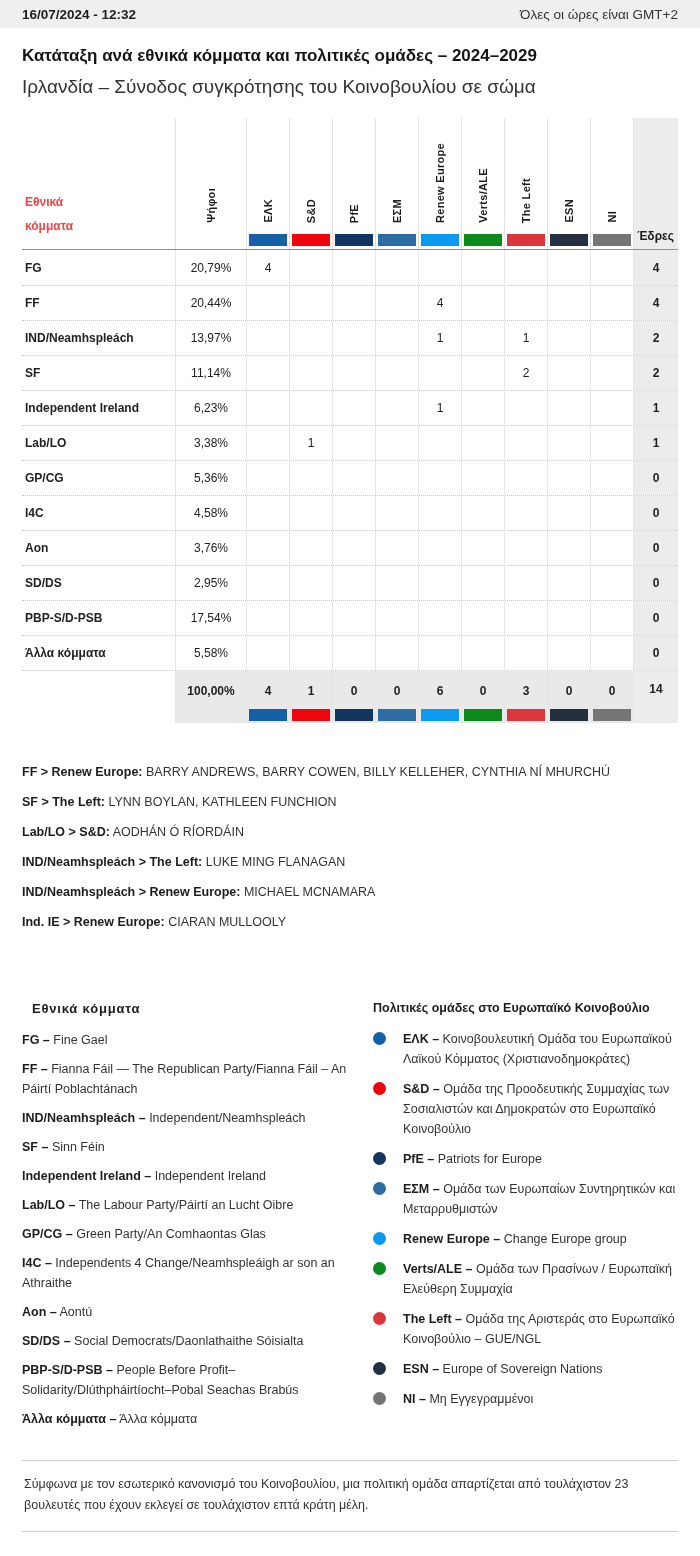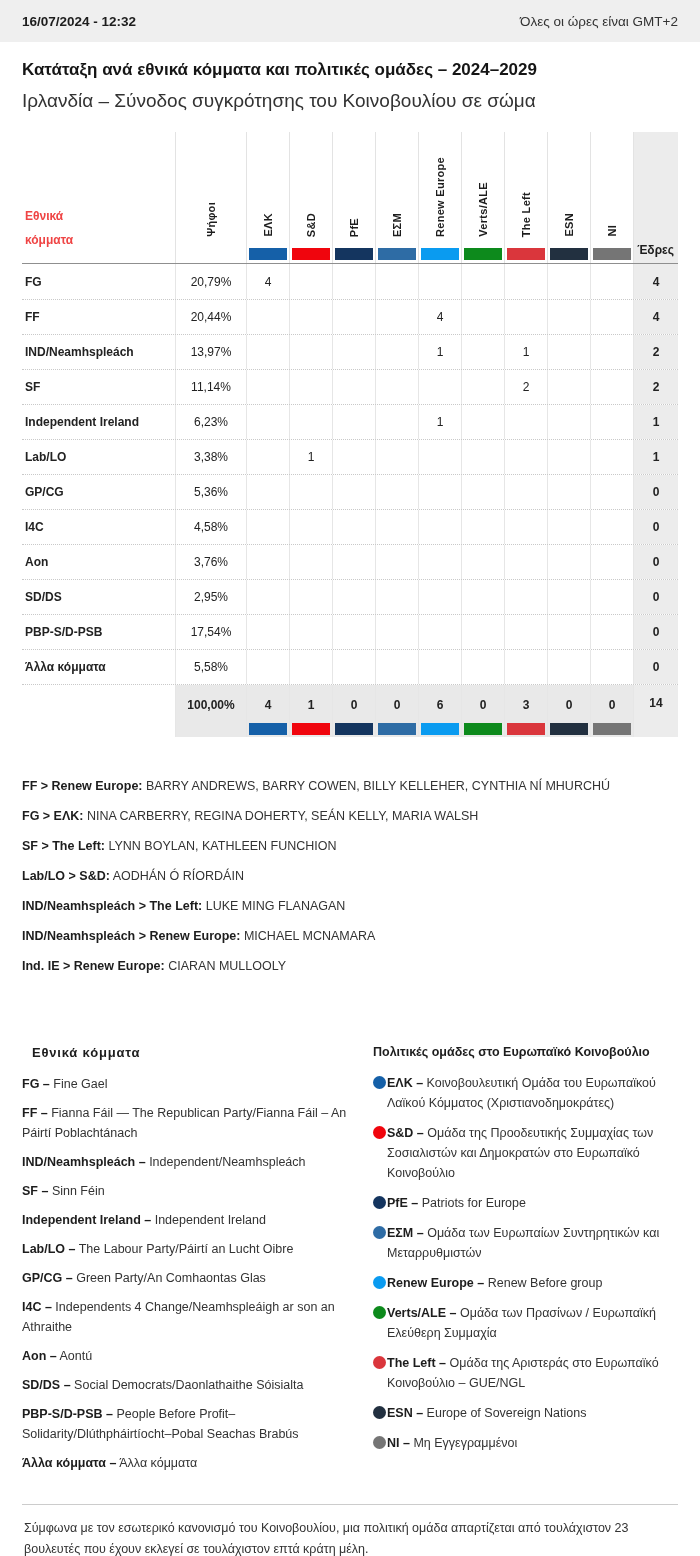--- a/index.html
+++ b/index.html
@@ -3,21 +3,21 @@
 <meta charset="utf-8">
 <style>
   * { box-sizing: border-box; }
   html,body { margin:0; padding:0; }
   body {
     width:700px; height:1556px; background:#ffffff; color:#222;
     font-family:"Liberation Sans","DejaVu Sans",sans-serif;
     overflow:hidden; position:relative;
   }
   
-  .topbar { height:42px; background:#efefef; display:flex; justify-content:space-between;
+  .topbar { height:28px; background:#efefef; display:flex; justify-content:space-between;
             align-items:center; padding:0 22px; font-size:13.5px; }
   .topbar .dt { font-weight:bold; color:#1d1d1d; }
   .topbar .tz { color:#333; }
   
   .title { margin:18px 22px 0; font-size:17px; font-weight:bold; color:#151515; }
   .subtitle { margin:10px 22px 0; font-size:19px; font-weight:normal; color:#333; }
 
   
   .tbl { margin:20px 22px 0; width:656px; }
   .grid { display:grid; grid-template-columns:153px 71px repeat(9,43px) 45px; }
@@ -57,21 +57,21 @@
   
   .legend { display:flex; margin:64px 22px 0; }
   .lcol { width:330px; }
   .rcol { width:305px; margin-left:21px; }
   .lhead { font-weight:bold; font-size:13px; letter-spacing:.8px; color:#1d1d1d; margin:0 10px 14px; }
   .rhead { font-weight:bold; font-size:12.5px; color:#1d1d1d; margin:0 0 14px; }
   .pitem { font-size:12.5px; line-height:20px; margin-bottom:9px; color:#333; }
   .pitem b { color:#1d1d1d; }
   .gitem { display:flex; margin-bottom:10px; }
   .dot { width:13px; height:13px; border-radius:50%; flex:none; margin-top:3px; }
-  .gtext { margin-left:1px; font-size:12.5px; line-height:20px; color:#333; }
+  .gtext { margin-left:17px; font-size:12.5px; line-height:20px; color:#333; }
   .gtext b { color:#1d1d1d; }
 
   
   .note { margin:22px 22px 0; border-top:1px solid #cccccc; border-bottom:1px solid #cccccc;
           padding:13px 2px 15px; font-size:12.5px; line-height:21px; color:#333; }
 </style>
 </head>
 <body>
 
 <div class="topbar">
@@ -342,21 +342,20 @@
     <div class="cell g">
         <span>0</span>
         <div class="tbar" style="background: rgb(117, 117, 117);"></div>
       </div>
     <div class="cell seats">14</div>
   </div>
 </div>
 
 <div class="meps">
   <div class="mep"><b>FF &gt; Renew Europe:</b><span> BARRY ANDREWS, BARRY COWEN, BILLY KELLEHER, CYNTHIA NÍ MHURCHÚ</span></div>
-  <div class="mep"><b>FG &gt; ΕΛΚ:</b><span> NINA CARBERRY, REGINA DOHERTY, SEÁN KELLY, MARIA WALSH</span></div>
   <div class="mep"><b>SF &gt; The Left:</b><span> LYNN BOYLAN, KATHLEEN FUNCHION</span></div>
   <div class="mep"><b>Lab/LO &gt; S&amp;D:</b><span> AODHÁN Ó RÍORDÁIN</span></div>
   <div class="mep"><b>IND/Neamhspleách &gt; The Left:</b><span> LUKE MING FLANAGAN</span></div>
   <div class="mep"><b>IND/Neamhspleách &gt; Renew Europe:</b><span> MICHAEL MCNAMARA</span></div>
   <div class="mep"><b>Ind. IE &gt; Renew Europe:</b><span> CIARAN MULLOOLY</span></div>
 </div>
 
 <div class="legend">
   <div class="lcol">
     <div class="lhead">Εθνικά κόμματα</div>
@@ -386,21 +385,21 @@
     <div class="gitem">
         <span class="dot" style="background: rgb(20, 53, 95);"></span>
         <div class="gtext"><b>PfE –</b><span> Patriots for Europe</span></div>
       </div>
     <div class="gitem">
         <span class="dot" style="background: rgb(46, 108, 165);"></span>
         <div class="gtext"><b>ΕΣΜ –</b><span> Ομάδα των Ευρωπαίων Συντηρητικών και Μεταρρυθμιστών</span></div>
       </div>
     <div class="gitem">
         <span class="dot" style="background: rgb(10, 155, 240);"></span>
-        <div class="gtext"><b>Renew Europe –</b><span> Renew Before group</span></div>
+        <div class="gtext"><b>Renew Europe –</b><span> Change Europe group</span></div>
       </div>
     <div class="gitem">
         <span class="dot" style="background: rgb(13, 138, 28);"></span>
         <div class="gtext"><b>Verts/ALE –</b><span> Ομάδα των Πρασίνων / Ευρωπαϊκή Ελεύθερη Συμμαχία</span></div>
       </div>
     <div class="gitem">
         <span class="dot" style="background: rgb(218, 54, 60);"></span>
         <div class="gtext"><b>The Left –</b><span> Ομάδα της Αριστεράς στο Ευρωπαϊκό Κοινοβούλιο – GUE/NGL</span></div>
       </div>
     <div class="gitem">

